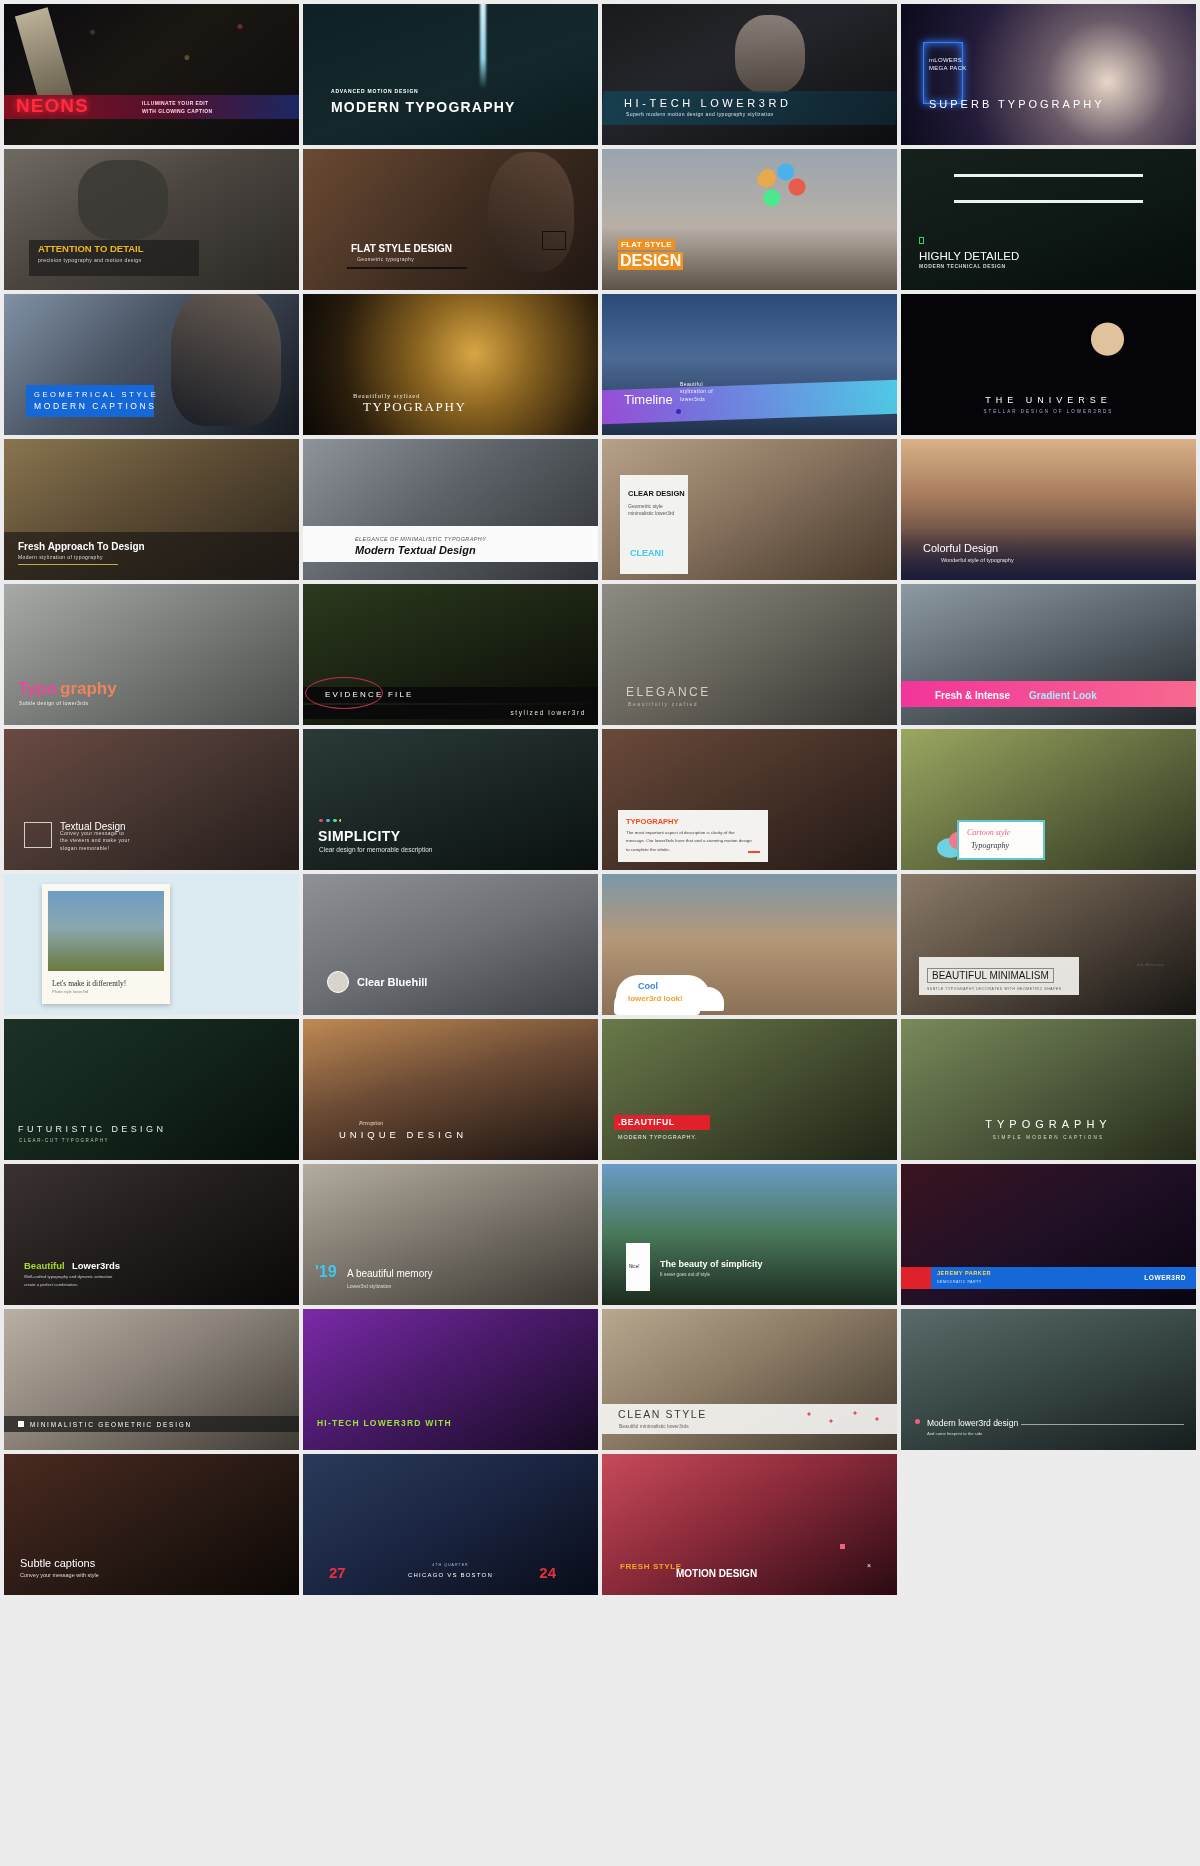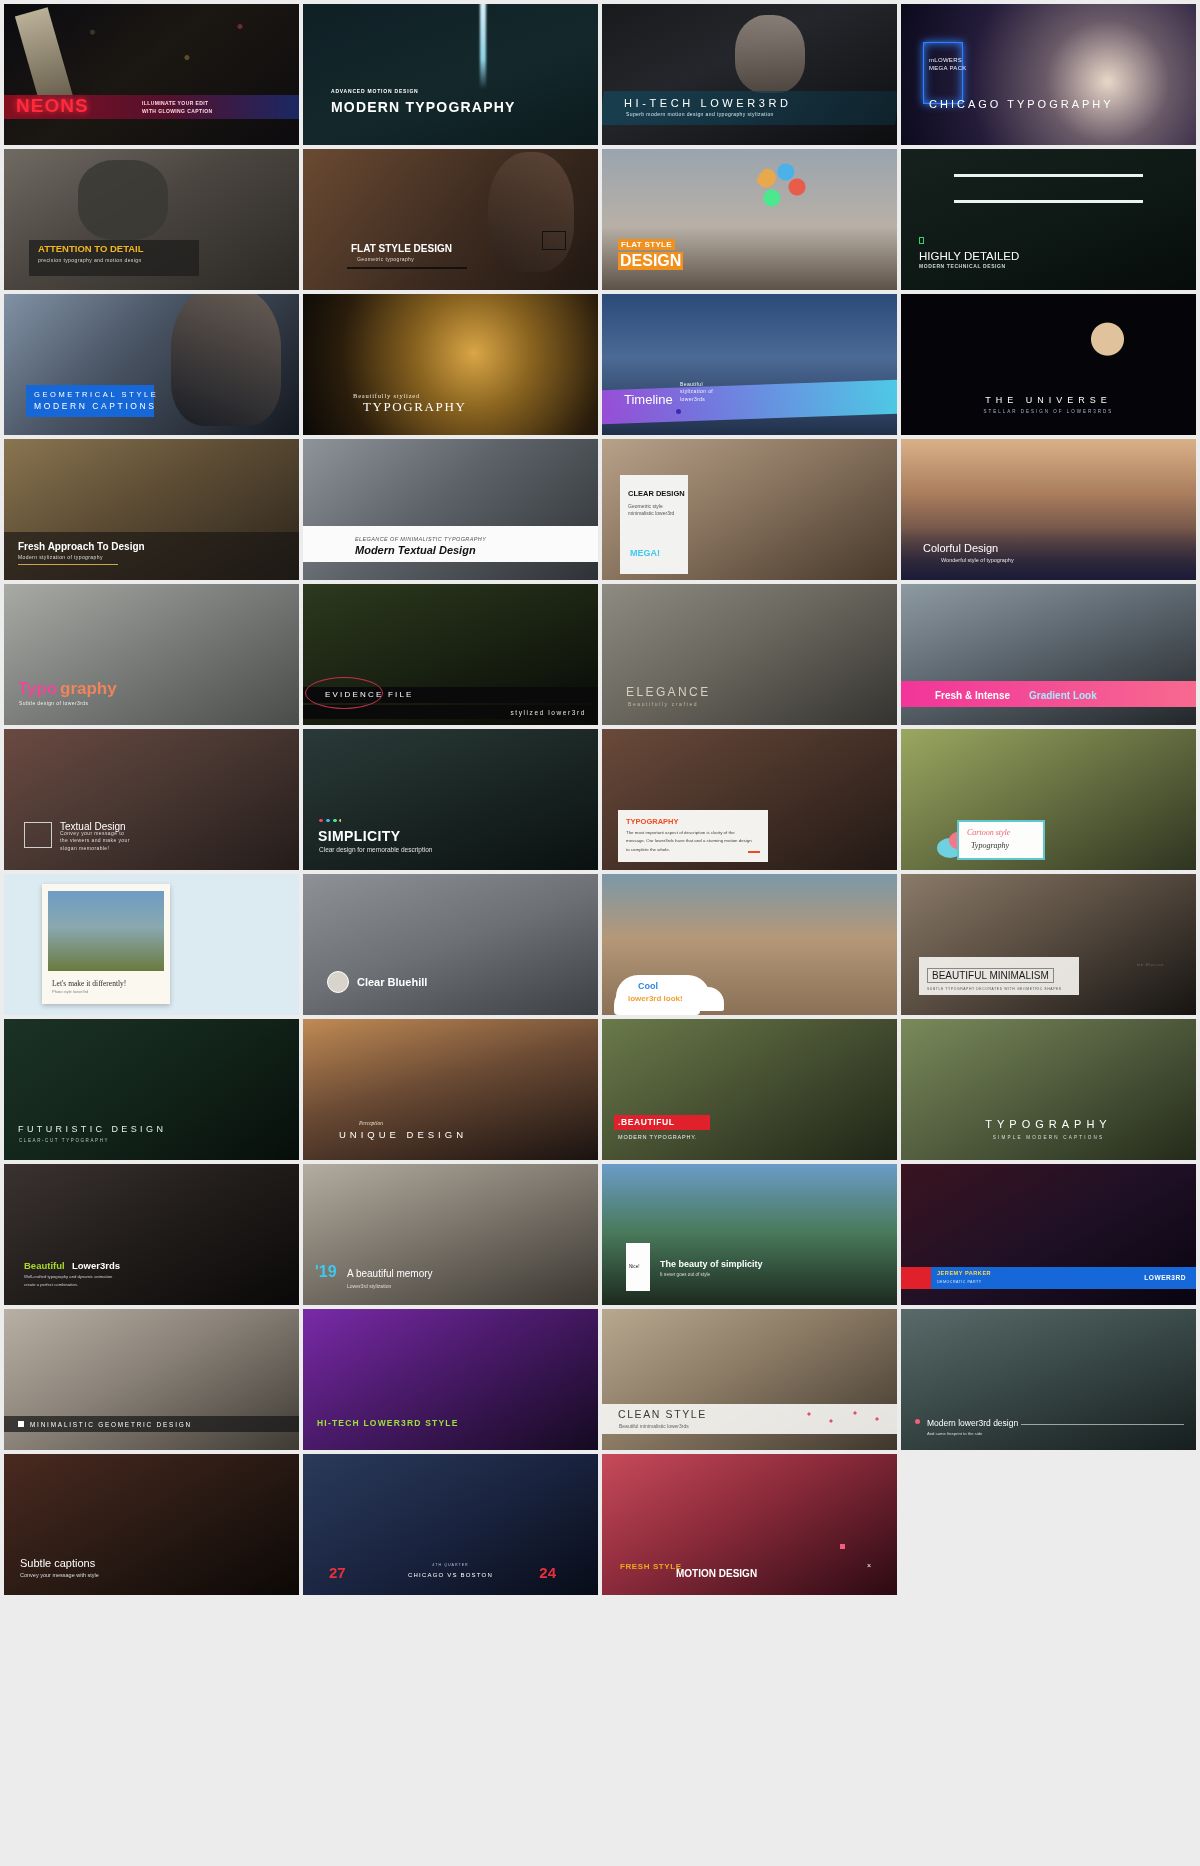--- a/index.html
+++ b/index.html
@@ -129,21 +129,21 @@
     <div class="cap" style="left:0;right:0;bottom:20px;height:34px;background:linear-gradient(90deg,rgba(20,70,90,.75),rgba(14,46,60,.6));transform:skewX(-6deg)"></div>
     <div class="cap t-white" style="left:22px;bottom:36px;font-size:11px;letter-spacing:3.6px">HI-TECH LOWER3RD</div>
     <div class="cap tiny" style="left:24px;bottom:27px;color:#cfe6ef">Superb modern motion design and typography stylization</div>
   </div>
 
   <div class="cell">
     <div class="bg sc-rocket"></div>
     <div class="cap" style="left:22px;top:38px;width:40px;height:62px;border:1px solid #2f7fff;box-shadow:0 0 10px #2f7fff inset,0 0 8px #2f7fff"></div>
     <div class="cap xs" style="left:28px;top:52px;color:#e8f2ff">mLOWERS</div>
     <div class="cap xs" style="left:28px;top:60px;color:#e8f2ff">MEGA PACK</div>
-    <div class="cap t-white" style="left:28px;bottom:35px;font-size:11px;letter-spacing:3px">CHICAGO TYPOGRAPHY</div>
+    <div class="cap t-white" style="left:28px;bottom:35px;font-size:11px;letter-spacing:3px">SUPERB TYPOGRAPHY</div>
   </div>
 
   <div class="cell">
     <div class="bg sc-garage"></div>
     <div class="cap" style="left:25px;bottom:14px;width:170px;height:36px;background:rgba(30,30,28,.74)"></div>
     <div class="cap b" style="left:34px;bottom:36px;font-size:9.5px;color:#f0b81e">ATTENTION TO DETAIL</div>
     <div class="cap tiny" style="left:34px;bottom:26px;color:#ded9d2">precision typography and motion design</div>
   </div>
 
   <div class="cell">
@@ -208,21 +208,21 @@
     <div class="cap" style="left:52px;bottom:38px;font-size:5.5px;color:#555;font-style:italic;letter-spacing:.4px">ELEGANCE OF MINIMALISTIC TYPOGRAPHY</div>
     <div class="cap b" style="left:52px;bottom:24px;font-size:11px;color:#111;font-style:italic">Modern Textual Design</div>
   </div>
 
   <div class="cell">
     <div class="bg sc-kitchen"></div>
     <div class="cap" style="left:18px;top:36px;width:68px;bottom:6px;background:#f2f2f0"></div>
     <div class="cap b" style="left:26px;top:50px;font-size:7.5px;color:#111">CLEAR DESIGN</div>
     <div class="cap" style="left:26px;top:64px;font-size:5px;color:#555">Geometric style</div>
     <div class="cap" style="left:26px;top:71px;font-size:5px;color:#555">minimalistic lower3rd</div>
-    <div class="cap b" style="left:28px;bottom:22px;font-size:9px;color:#3fc8f0">MEGA!</div>
+    <div class="cap b" style="left:28px;bottom:22px;font-size:9px;color:#3fc8f0">CLEAN!</div>
   </div>
 
   <div class="cell">
     <div class="bg sc-sunset"></div>
     <div class="cap" style="left:0;right:0;bottom:0;height:52px;background:linear-gradient(180deg,transparent,rgba(20,26,60,.7))"></div>
     <div class="cap t-white" style="left:22px;bottom:26px;font-size:11px">Colorful Design</div>
     <div class="cap" style="left:40px;bottom:17px;font-size:5.5px;color:#e6e2dd">Wonderful style of typography</div>
   </div>
 
   <div class="cell">
@@ -376,21 +376,21 @@
 
   <div class="cell">
     <div class="bg sc-desk"></div>
     <div class="cap" style="left:0;right:0;bottom:18px;height:16px;background:rgba(24,24,24,.72)"></div>
     <div class="cap" style="left:14px;bottom:23px;width:6px;height:6px;background:#fff"></div>
     <div class="cap t-white" style="left:26px;bottom:22px;font-size:6.4px;letter-spacing:1.8px">MINIMALISTIC GEOMETRIC DESIGN</div>
   </div>
 
   <div class="cell">
     <div class="bg sc-kbd"></div>
-    <div class="cap b" style="left:14px;bottom:22px;font-size:8.5px;color:#9ce03a;letter-spacing:1.2px">HI-TECH LOWER3RD STYLE</div>
+    <div class="cap b" style="left:14px;bottom:22px;font-size:8.5px;color:#9ce03a;letter-spacing:1.2px">HI-TECH LOWER3RD WITH</div>
   </div>
 
   <div class="cell">
     <div class="bg sc-sweater"></div>
     <div class="cap" style="left:0;right:0;bottom:16px;height:30px;background:rgba(250,250,248,.88)"></div>
     <div class="cap" style="left:16px;bottom:30px;font-size:10.5px;color:#3a3a3a;letter-spacing:1.6px">CLEAN STYLE</div>
     <div class="cap" style="left:17px;bottom:21px;font-size:5px;color:#666">Beautiful minimalistic lower3rds</div>
     <div class="cap" style="right:14px;bottom:24px;width:80px;height:16px;
       background:radial-gradient(circle at 6px 4px,#e0526a 0 1.2px,transparent 2px),
                  radial-gradient(circle at 28px 11px,#e0526a 0 1.2px,transparent 2px),

